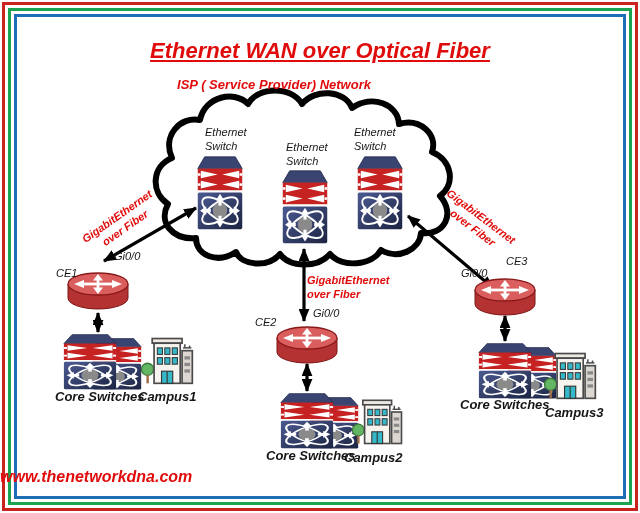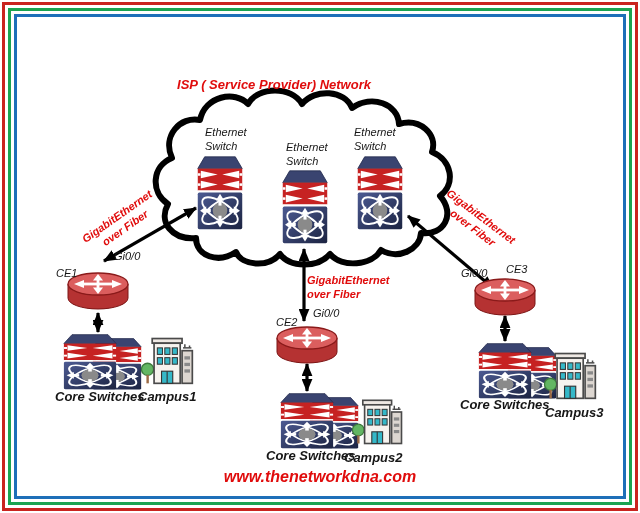--- a/index.html
+++ b/index.html
@@ -15,21 +15,21 @@
   .title{
     position:absolute;top:38px;left:0;width:640px;text-align:center;
     font-size:22px;font-weight:700;font-style:italic;color:#e00c0c;
     text-decoration:underline;letter-spacing:0px;z-index:4;
   }
   .subtitle{
     position:absolute;top:77px;left:0;width:548px;text-align:center;
     font-size:13px;font-weight:700;font-style:italic;color:#e00c0c;z-index:4;
   }
   .footer{
-    position:absolute;top:468px;left:0;width:640px;text-align:center;
+    position:absolute;top:468px;left:0;width:640px;
     font-size:16px;font-weight:700;font-style:italic;color:#e00c0c;z-index:4;
   }
 
   .overlay{position:absolute;left:0;top:0;z-index:1;pointer-events:none;}
   .icon{position:absolute;z-index:2;}
   .lbl{
     position:absolute;z-index:3;font-size:11px;font-weight:400;font-style:italic;
     color:#161616;line-height:14px;white-space:nowrap;
   }
   .lbl-red{
@@ -112,20 +112,21 @@
         <line x1="47" y1="13" x2="47" y2="17" stroke="#4a4a4a" stroke-width="1.6"></line>
         <line x1="52" y1="14.5" x2="52" y2="17" stroke="#4a4a4a" stroke-width="1.6"></line>
       </g>
     </defs>
   </svg>
 
   <div class="frame frame-red"></div>
   <div class="frame frame-green"></div>
   <div class="frame frame-blue"></div>
 
+  <div class="title">Ethernet WAN over Optical Fiber</div>
   <div class="subtitle">ISP ( Service Provider) Network</div>
 
   <svg class="overlay" width="640" height="513" viewBox="0 0 640 513">
     <defs>
       <marker id="ah" viewBox="0 0 12 10" refX="11" refY="5" markerWidth="13" markerHeight="11" orient="auto-start-reverse" markerUnits="userSpaceOnUse">
         <path d="M0,0 L12,5 L0,10 z" fill="#000"></path>
       </marker>
     </defs>
     <path d="M 200,120
          C 205,96 235,90 248,104
@@ -194,24 +195,24 @@
     </svg>
   <svg class="icon" style="left:272px;top:325px" width="70" height="40" viewBox="0 0 64 40">
       <use href="#g-router"></use>
     </svg>
   <svg class="icon" style="left:470px;top:277px" width="70" height="40" viewBox="0 0 64 40">
       <use href="#g-router"></use>
     </svg>
 
   <div class="lbl" style="left:56px;top:266px">CE1</div>
   <div class="lbl" style="left:114px;top:249px">Gi0/0</div>
-  <div class="lbl" style="left:276px;top:315px">CE2</div>
+  <div class="lbl" style="left:255px;top:315px">CE2</div>
   <div class="lbl" style="left:313px;top:306px">Gi0/0</div>
   <div class="lbl" style="left:461px;top:266px">Gi0/0</div>
-  <div class="lbl" style="left:506px;top:262px">CE3</div>
+  <div class="lbl" style="left:506px;top:254px">CE3</div>
 
   <svg class="icon" style="left:92px;top:338px" width="50" height="52" viewBox="0 0 60 88" preserveAspectRatio="none">
       <use href="#g-switch"></use>
     </svg>
   <svg class="icon" style="left:63px;top:334px" width="54" height="56" viewBox="0 0 60 88" preserveAspectRatio="none">
       <use href="#g-switch"></use>
     </svg>
   <svg class="icon" style="left:309px;top:397px" width="50" height="52" viewBox="0 0 60 88" preserveAspectRatio="none">
       <use href="#g-switch"></use>
     </svg>

